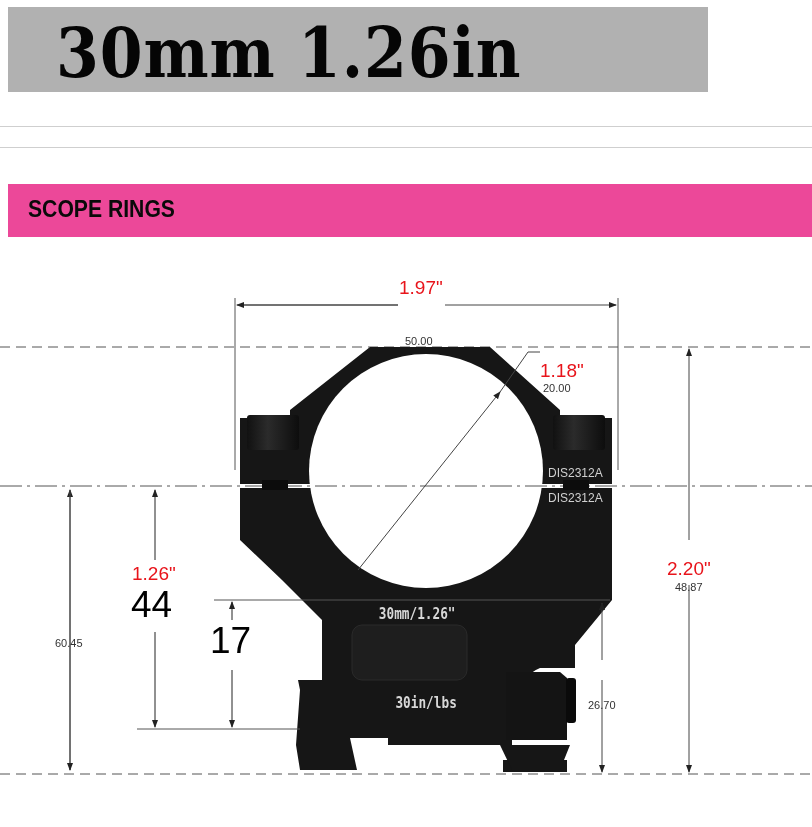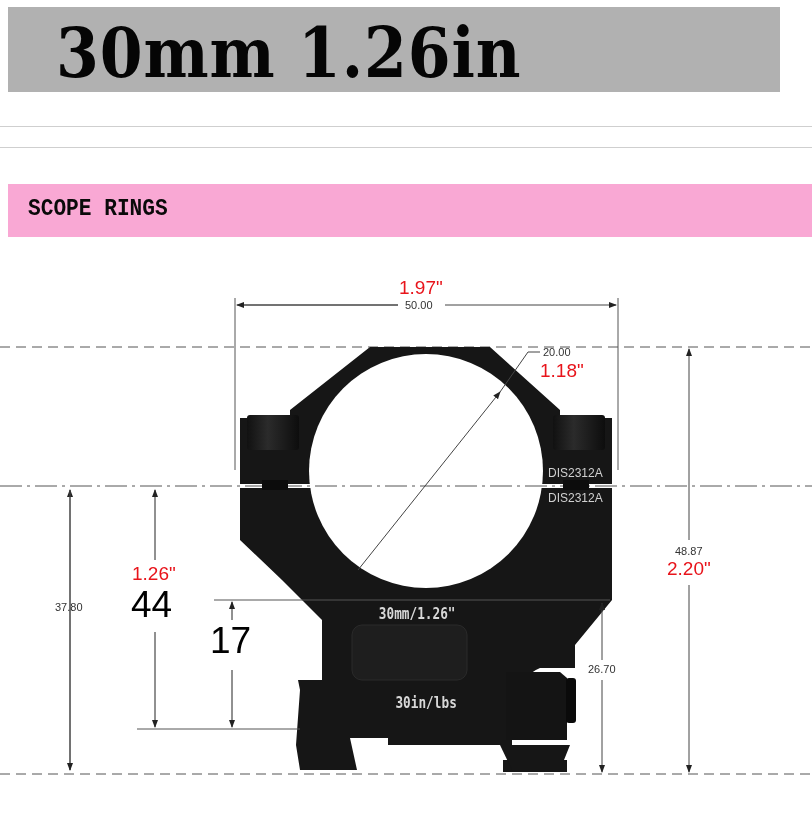--- a/index.html
+++ b/index.html
@@ -1,24 +1,24 @@
 <!DOCTYPE html>
 <html><head>
 <meta charset="utf-8">
 <style>
   html,body{margin:0;padding:0;background:#fff;}
   body{width:812px;height:827px;position:relative;overflow:hidden;font-family:"Liberation Sans",sans-serif;}
-  .top-banner{position:absolute;left:8px;top:7px;width:772px;height:85px;background:#b1b1b1;}
+  .top-banner{position:absolute;left:8px;top:7px;width:700px;height:85px;background:#b1b1b1;}
   .top-title{position:absolute;left:48px;top:6px;font-family:"DejaVu Serif","Liberation Serif",serif;font-weight:bold;font-size:70px;line-height:80px;color:#050505;letter-spacing:1px;transform:scaleX(0.88);transform-origin:left center;}
   .rule{position:absolute;left:0;width:812px;height:1px;background:#cfcfcf;}
-  .section-bar{position:absolute;left:8px;top:184px;width:804px;height:53px;background:#f9a8d4;font-family:Liberation Mono, monospace;}
+  .section-bar{position:absolute;left:8px;top:184px;width:804px;height:53px;background:#ec4899;}
   .section-title{position:absolute;left:20px;top:12px;font-weight:bold;font-size:23px;color:#0a0a0a;transform:scaleX(0.92);transform-origin:left center;}
   svg{position:absolute;left:0;top:0;}
   .lbl{position:absolute;white-space:nowrap;}
-  .dim-small{font-size:11px;color:#333;}
+  .dim-small{font-size:11px;color:#333;margin-top:36px;}
   .dim-red{font-size:19px;color:#e8141b;font-weight:normal;}
   .dim-big{font-size:37px;color:#000;}
   .engrave{font-family:"DejaVu Sans Mono","Liberation Mono",monospace;font-size:15px;color:#d8d8d8;font-weight:bold;transform:scaleX(0.85);transform-origin:center;}
   .mark{font-size:12px;color:#d0d0d0;}
 </style>
 </head>
 <body>
 
 <div class="top-banner">
   <div class="top-title">30mm 1.26in</div>
@@ -91,21 +91,21 @@
   <line x1="689" y1="540" x2="689" y2="349" stroke="#444" stroke-width="1" marker-end="url(#ar)"></line>
   <line x1="689" y1="585" x2="689" y2="772" stroke="#444" stroke-width="1" marker-end="url(#ar)"></line>
 </svg>
 
 <div class="lbl dim-red" style="left:399px;top:277px">1.97"</div>
 <div class="lbl dim-small" style="left:405px;top:299px">50.00</div>
 <div class="lbl dim-small" style="left:543px;top:346px">20.00</div>
 <div class="lbl dim-red" style="left:540px;top:360px">1.18"</div>
 <div class="lbl mark" style="left:548px;top:466px">DIS2312A</div>
 <div class="lbl mark" style="left:548px;top:491px">DIS2312A</div>
-<div class="lbl dim-small" style="left:55px;top:601px">37.80</div>
+<div class="lbl dim-small" style="left:55px;top:601px">60.45</div>
 <div class="lbl dim-red" style="left:132px;top:563px">1.26"</div>
 <div class="lbl dim-big" style="left:131px;top:584px">44</div>
 <div class="lbl dim-big" style="left:210px;top:620px">17</div>
 <div class="lbl engrave" style="left:372px;top:605px">30mm/1.26"</div>
 <div class="lbl engrave" style="left:390px;top:694px">30in/lbs</div>
 <div class="lbl dim-small" style="left:588px;top:663px">26.70</div>
 <div class="lbl dim-small" style="left:675px;top:545px">48.87</div>
 <div class="lbl dim-red" style="left:667px;top:558px">2.20"</div>
 
 </body></html>

